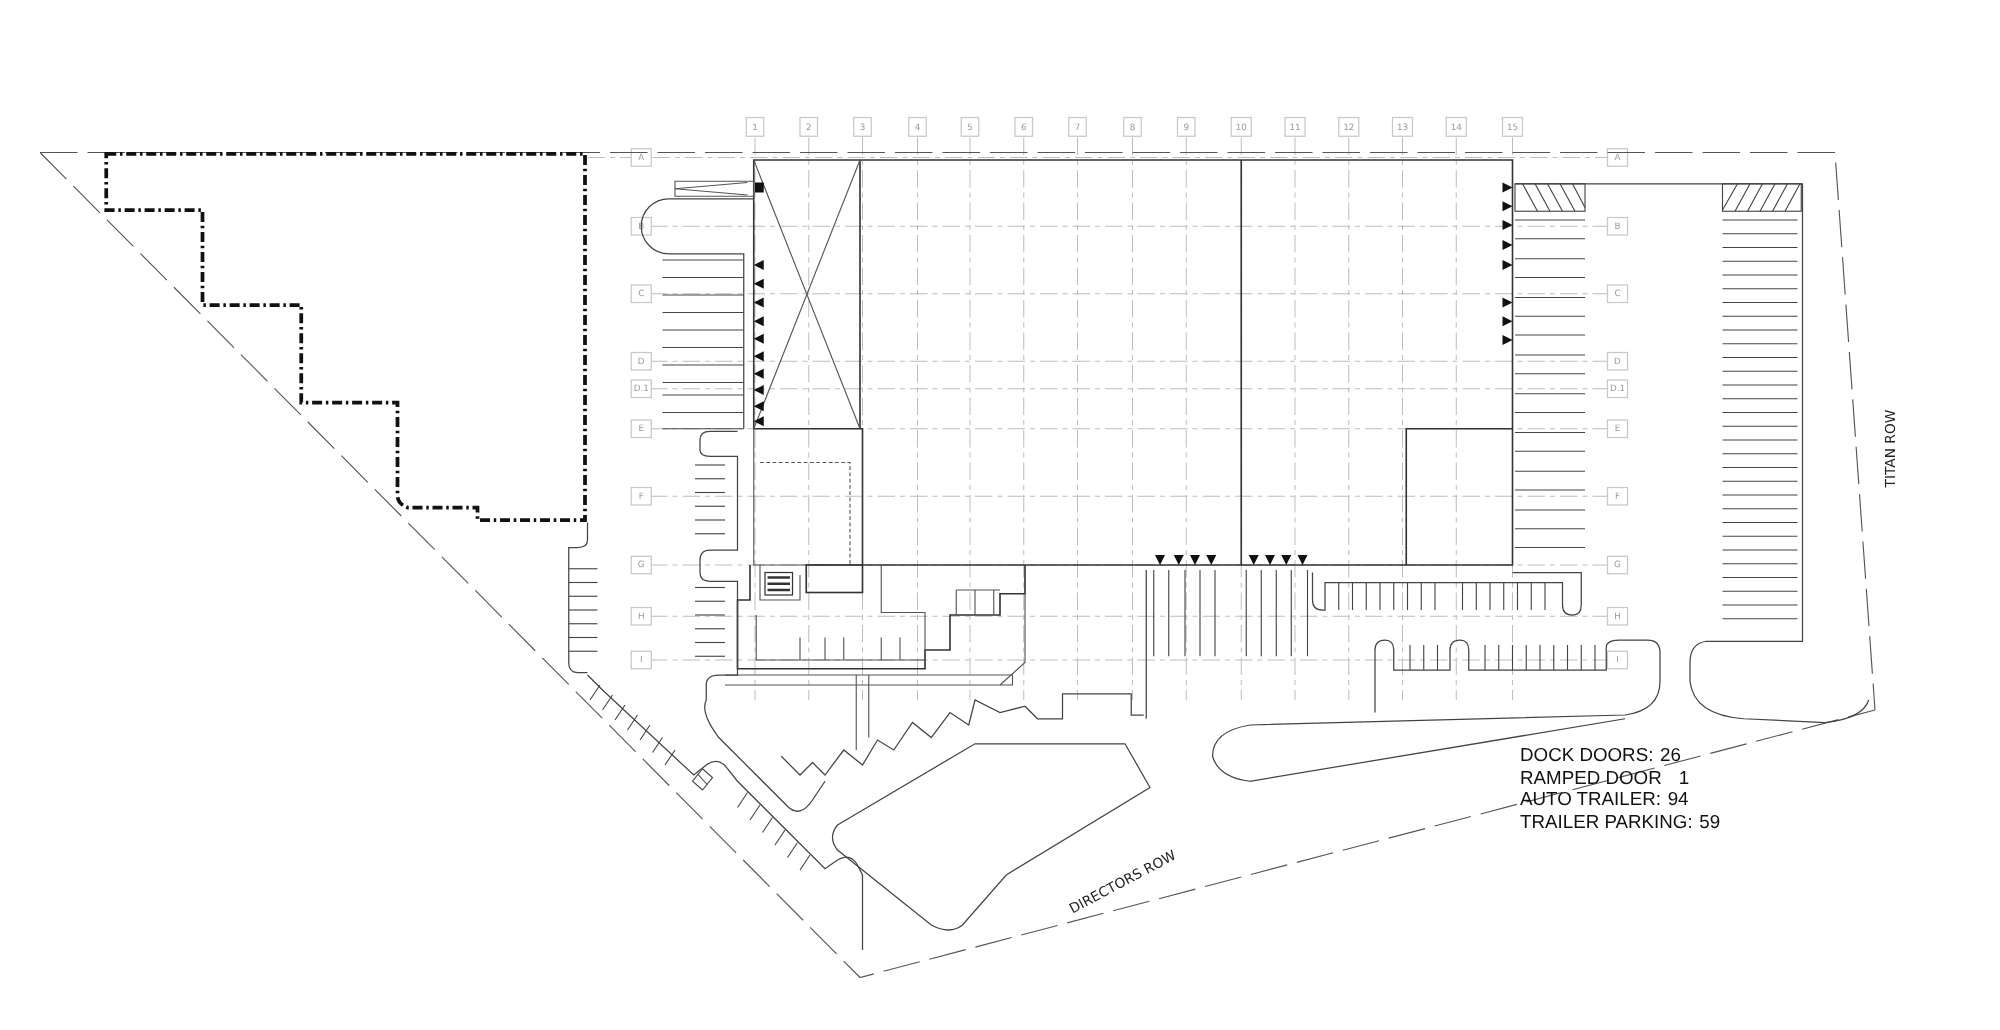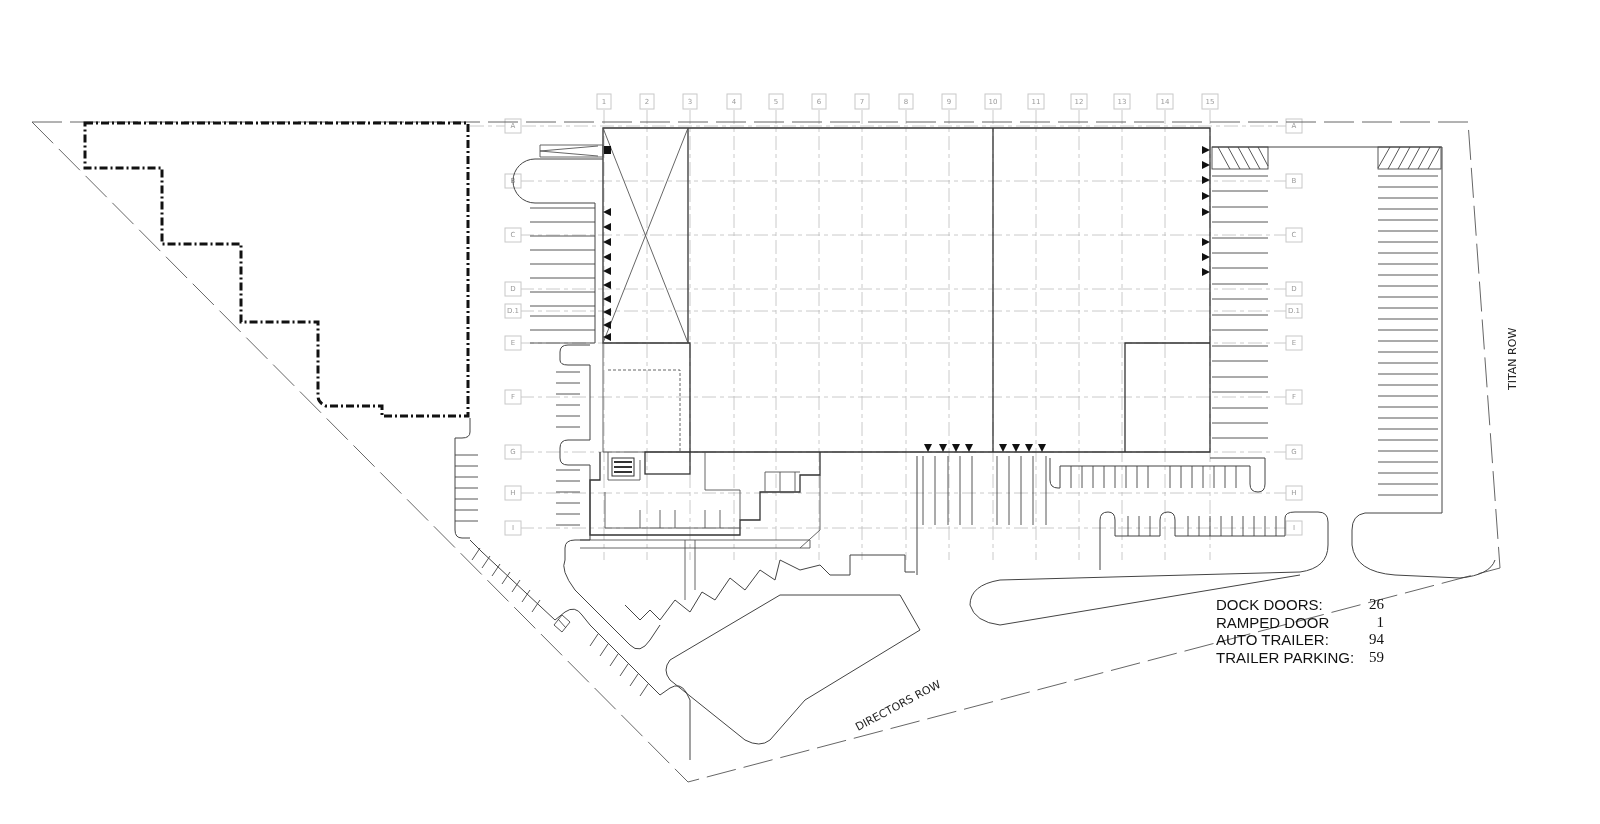--- a/index.html
+++ b/index.html
@@ -11,23 +11,23 @@
   .wall { stroke: #333; stroke-width: 1.3; fill: none; }
   .thin { stroke: #555; stroke-width: 0.9; fill: none; }
   .curb { stroke: #444; stroke-width: 1; fill: none; }
   .stall { stroke: #444; stroke-width: 0.9; }
   .prop { stroke: #555; stroke-width: 0.9; stroke-dasharray: 30 8; fill: none; }
   .easement { stroke: #111; stroke-width: 3; stroke-dasharray: 8 3 2 3; fill: none; }
   .hatch { stroke: #444; stroke-width: 0.9; fill: none; }
   .door { fill: #111; }
   .street-label { font-family: "DejaVu Sans", sans-serif; font-size: 11px; fill: #222; }
   #summary { position: absolute; left: 1216px; top: 596px; font-family: "Liberation Sans", sans-serif; font-size: 15px; color: #111; line-height: 17.5px; }
-  #summary .row { display: flex; width: 168px; justify-content: space-between; }
+  #summary .row { display: flex; width: 168px; }
   #summary .label { white-space: nowrap; }
-  #summary .val { text-align: right; min-width: 22px; font-family: Liberation Serif, serif; }
+  #summary .val { text-align: right; min-width: 22px; }
 </style>
 </head>
 <body>
 
 <svg id="plan" viewBox="0 0 1600 824" xmlns="http://www.w3.org/2000/svg">
 
   <g>
     <line class="gridline" x1="604" y1="110" x2="604" y2="560"></line>
     <line class="gridline" x1="647" y1="110" x2="647" y2="560"></line>
     <line class="gridline" x1="690" y1="110" x2="690" y2="560"></line>

